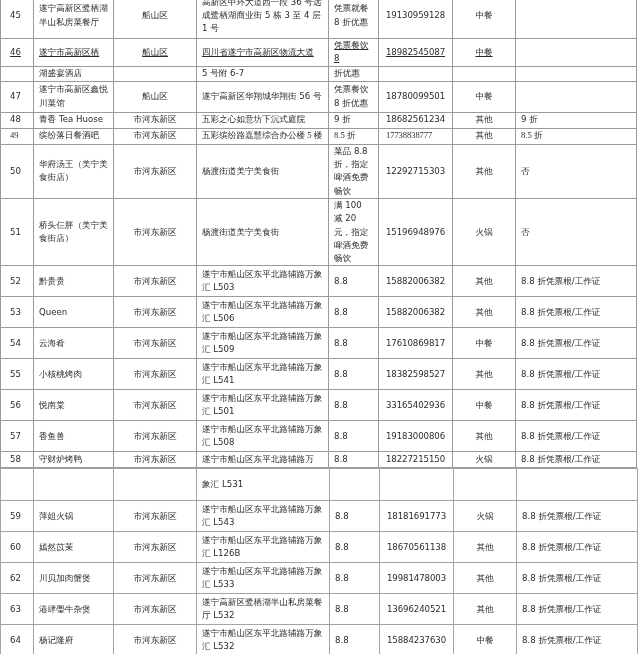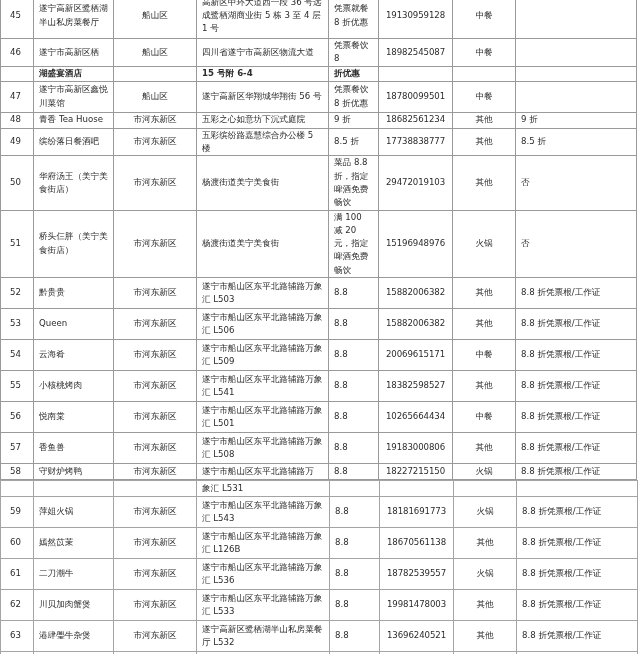--- a/index.html
+++ b/index.html
@@ -48,35 +48,35 @@
         <tr style="height: 46px;">
           <td class="c-num">45</td>
           <td class="c-name">遂宁高新区鹭栖湖半山私房菜餐厅</td>
           <td class="c-district">船山区</td>
           <td class="c-address">高新区中环大道西一段 36 号远成鹭栖湖商业街 5 栋 3 至 4 层 1 号</td>
           <td class="c-discount">凭票就餐 8 折优惠</td>
           <td class="c-phone">19130959128</td>
           <td class="c-cuisine">中餐</td>
           <td class="c-remark"></td>
         </tr>
-        <tr style="height: 16px;">
+        <tr style="height: 16px; text-decoration: underline;">
           <td class="c-num">46</td>
           <td class="c-name">遂宁市高新区栖</td>
           <td class="c-district">船山区</td>
           <td class="c-address">四川省遂宁市高新区物流大道</td>
           <td class="c-discount">凭票餐饮 8</td>
           <td class="c-phone">18982545087</td>
           <td class="c-cuisine">中餐</td>
           <td class="c-remark"></td>
         </tr>
-        <tr style="height: 15px; font-weight: bold;">
+        <tr style="height: 15px;">
           <td class="c-num"></td>
           <td class="c-name">湖盛宴酒店</td>
           <td class="c-district"></td>
-          <td class="c-address">15 号附 6-4</td>
+          <td class="c-address">5 号附 6-7</td>
           <td class="c-discount">折优惠</td>
           <td class="c-phone"></td>
           <td class="c-cuisine"></td>
           <td class="c-remark"></td>
         </tr>
         <tr style="height: 31px;">
           <td class="c-num">47</td>
           <td class="c-name">遂宁市高新区鑫悦川菜馆</td>
           <td class="c-district">船山区</td>
           <td class="c-address">遂宁高新区华翔城华翔街 56 号</td>
@@ -88,37 +88,37 @@
         <tr style="height: 16px;">
           <td class="c-num">48</td>
           <td class="c-name">青香 Tea Huose</td>
           <td class="c-district">市河东新区</td>
           <td class="c-address">五彩之心如意坊下沉式庭院</td>
           <td class="c-discount">9 折</td>
           <td class="c-phone">18682561234</td>
           <td class="c-cuisine">其他</td>
           <td class="c-remark">9 折</td>
         </tr>
-        <tr style="height: 16px;">
+        <tr style="height: 16px; font-family: Liberation Serif, serif;">
           <td class="c-num">49</td>
           <td class="c-name">缤纷落日餐酒吧</td>
           <td class="c-district">市河东新区</td>
           <td class="c-address">五彩缤纷路嘉慧综合办公楼 5 楼</td>
           <td class="c-discount">8.5 折</td>
           <td class="c-phone">17738838777</td>
           <td class="c-cuisine">其他</td>
           <td class="c-remark">8.5 折</td>
         </tr>
         <tr style="height: 46px;">
           <td class="c-num">50</td>
           <td class="c-name">华府汤王（美宁美食街店）</td>
           <td class="c-district">市河东新区</td>
           <td class="c-address">杨渡街道美宁美食街</td>
           <td class="c-discount">菜品 8.8 折，指定啤酒免费畅饮</td>
-          <td class="c-phone">29472019103</td>
+          <td class="c-phone">12292715303</td>
           <td class="c-cuisine">其他</td>
           <td class="c-remark">否</td>
         </tr>
         <tr style="height: 46px;">
           <td class="c-num">51</td>
           <td class="c-name">桥头仨胖（美宁美食街店）</td>
           <td class="c-district">市河东新区</td>
           <td class="c-address">杨渡街道美宁美食街</td>
           <td class="c-discount">满 100 减 20 元，指定啤酒免费畅饮</td>
           <td class="c-phone">15196948976</td>
@@ -144,41 +144,41 @@
           <td class="c-phone">15882006382</td>
           <td class="c-cuisine">其他</td>
           <td class="c-remark">8.8 折凭票根/工作证</td>
         </tr>
         <tr style="height: 31px;">
           <td class="c-num">54</td>
           <td class="c-name">云海肴</td>
           <td class="c-district">市河东新区</td>
           <td class="c-address">遂宁市船山区东平北路辅路万象汇 L509</td>
           <td class="c-discount">8.8</td>
-          <td class="c-phone">20069615171</td>
+          <td class="c-phone">17610869817</td>
           <td class="c-cuisine">中餐</td>
           <td class="c-remark">8.8 折凭票根/工作证</td>
         </tr>
         <tr style="height: 31px;">
           <td class="c-num">55</td>
           <td class="c-name">小核桃烤肉</td>
           <td class="c-district">市河东新区</td>
           <td class="c-address">遂宁市船山区东平北路辅路万象汇 L541</td>
           <td class="c-discount">8.8</td>
           <td class="c-phone">18382598527</td>
           <td class="c-cuisine">其他</td>
           <td class="c-remark">8.8 折凭票根/工作证</td>
         </tr>
         <tr style="height: 31px;">
           <td class="c-num">56</td>
           <td class="c-name">悦南棠</td>
           <td class="c-district">市河东新区</td>
           <td class="c-address">遂宁市船山区东平北路辅路万象汇 L501</td>
           <td class="c-discount">8.8</td>
-          <td class="c-phone">10265664434</td>
+          <td class="c-phone">33165402936</td>
           <td class="c-cuisine">中餐</td>
           <td class="c-remark">8.8 折凭票根/工作证</td>
         </tr>
         <tr style="height: 31px;">
           <td class="c-num">57</td>
           <td class="c-name">香鱼兽</td>
           <td class="c-district">市河东新区</td>
           <td class="c-address">遂宁市船山区东平北路辅路万象汇 L508</td>
           <td class="c-discount">8.8</td>
           <td class="c-phone">19183000806</td>
@@ -202,21 +202,21 @@
       <col style="width:33px">
         <col style="width:80px">
         <col style="width:83px">
         <col style="width:133px">
       <col style="width:50px">
         <col style="width:74px">
         <col style="width:63px">
         <col style="width:121px">
     </colgroup>
     <tbody id="tbody-part2">
-        <tr style="height: 16px;">
+        <tr style="height: 32px;">
           <td class="c-num"></td>
           <td class="c-name"></td>
           <td class="c-district"></td>
           <td class="c-address">象汇 L531</td>
           <td class="c-discount"></td>
           <td class="c-phone"></td>
           <td class="c-cuisine"></td>
           <td class="c-remark"></td>
         </tr>
         <tr style="height: 31px;">
@@ -233,30 +233,20 @@
           <td class="c-num">60</td>
           <td class="c-name">嫣然苡茉</td>
           <td class="c-district">市河东新区</td>
           <td class="c-address">遂宁市船山区东平北路辅路万象汇 L126B</td>
           <td class="c-discount">8.8</td>
           <td class="c-phone">18670561138</td>
           <td class="c-cuisine">其他</td>
           <td class="c-remark">8.8 折凭票根/工作证</td>
         </tr>
         <tr style="height: 31px;">
-          <td class="c-num">61</td>
-          <td class="c-name">二刀潮牛</td>
-          <td class="c-district">市河东新区</td>
-          <td class="c-address">遂宁市船山区东平北路辅路万象汇 L536</td>
-          <td class="c-discount">8.8</td>
-          <td class="c-phone">18782539557</td>
-          <td class="c-cuisine">火锅</td>
-          <td class="c-remark">8.8 折凭票根/工作证</td>
-        </tr>
-        <tr style="height: 31px;">
           <td class="c-num">62</td>
           <td class="c-name">川贝加肉蟹煲</td>
           <td class="c-district">市河东新区</td>
           <td class="c-address">遂宁市船山区东平北路辅路万象汇 L533</td>
           <td class="c-discount">8.8</td>
           <td class="c-phone">19981478003</td>
           <td class="c-cuisine">其他</td>
           <td class="c-remark">8.8 折凭票根/工作证</td>
         </tr>
         <tr style="height: 31px;">

